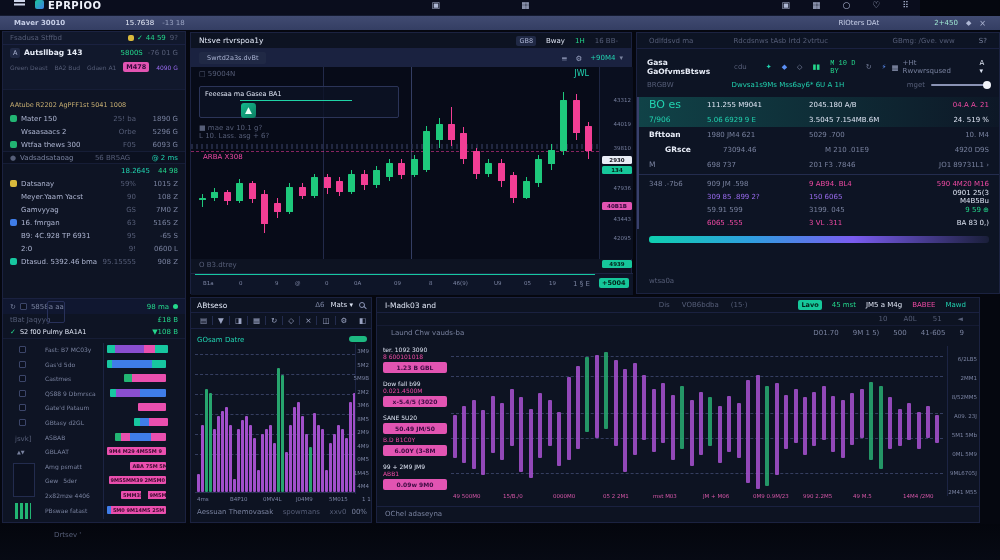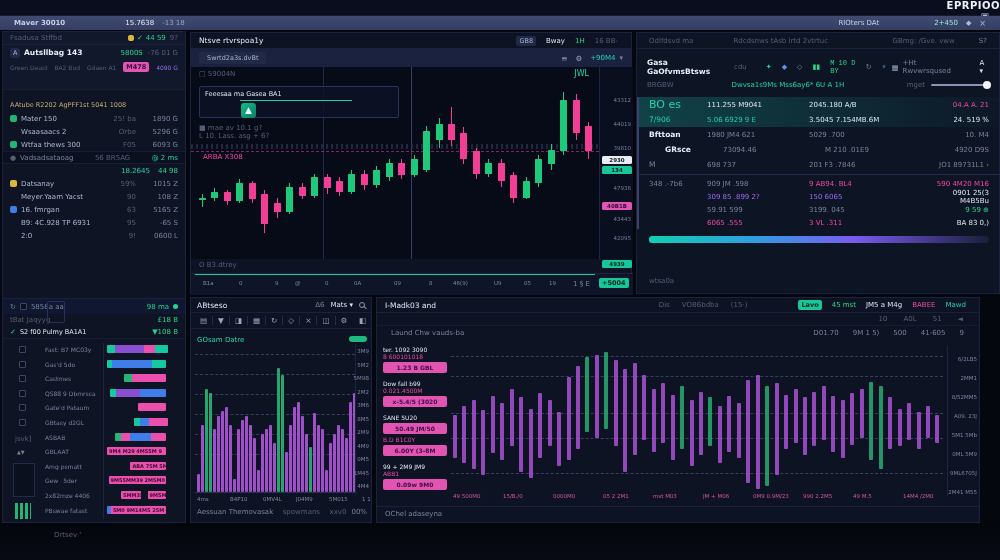--- a/index.html
+++ b/index.html
@@ -13,21 +13,21 @@
   
   .t-gray{color:#79829f}.t-dgray{color:#565e78}.t-white{color:#dfe5f4}.t-whiteb{color:#e8edf8;font-weight:bold}
   .t-green{color:#24d78c}.t-teal{color:#21d3b0}.t-pink{color:#f04aa4}.t-purple{color:#9a6cf0}
   .t-blue{color:#5b8ff5}.t-tan{color:#c6ae72}
   .badge { display:inline-block; border-radius:2px; padding:1px 3px; font-size:6.5px; line-height:8px; }
   .b-pink{background:#e254b2;color:#37083d;font-weight:bold}
   .b-teal{background:#16c79a;color:#03231b;font-weight:bold}
   .b-white{background:#e9edf6;color:#14161f;font-weight:bold}
   .b-dark{background:#202945;color:#aab3d2}
   
-  .topbar{position:absolute;left:0;top:0;width:1000px;height:16px;background:#0a0d1d;display:flex;align-items:flex-end;border-bottom:1px solid #141a30;flex-direction:column;}
+  .topbar{position:absolute;left:0;top:0;width:920px;height:16px;background:#0a0d1d;display:flex;align-items:flex-start;border-bottom:1px solid #141a30;}
   .burger{width:11px;height:1.6px;background:#cfd6ec;box-shadow:0 3.5px 0 #cfd6ec,0 -3.5px 0 #cfd6ec;margin:0 10px 0 14px;}
   .brand{font-size:10px;font-weight:bold;color:#eef1fa;letter-spacing:.5px;}
   .logo-ic{width:9px;height:9px;background:linear-gradient(135deg,#19c79b,#3f7de8);border-radius:2px;margin-right:4px;}
   .tb-ic{color:#aeb7d4;font-size:9px;margin:0 11px;cursor:pointer;}
   .subbar{position:absolute;left:0;top:16px;width:1000px;height:14px;background:linear-gradient(180deg,#414b72,#343e63);display:flex;align-items:center;font-size:7px;color:#c7cfe8;}
   
   .side-sec{border-bottom:1px solid #161d36;}
   .chkbx{width:7px;height:7px;border:1px solid #3b4569;border-radius:1px;background:#0b101f;}
   .icsq{width:8px;height:8px;border-radius:2px;display:inline-block;}
   .wl-row{display:flex;align-items:center;height:13px;padding:0 7px;}
@@ -171,36 +171,48 @@
             <span class="t-dgray" style="margin-right: 8px;">59%</span>
             <span class="t-gray" style="width: 34px; text-align: right;">1015 Z</span>
           </div>
           <div class="wl-row">
             <span class="icsq" style="background: transparent; width: 7px; height: 7px;"></span>
             <span class="lb">Meyer.Yaam Yacst</span>
             <span class="t-dgray" style="margin-right: 8px;">90</span>
             <span class="t-gray" style="width: 34px; text-align: right;">108 Z</span>
           </div>
           <div class="wl-row">
+            <span class="icsq" style="background: transparent; width: 7px; height: 7px;"></span>
+            <span class="lb">Gamvyyag</span>
+            <span class="t-dgray" style="margin-right: 8px;">GS</span>
+            <span class="t-gray" style="width: 34px; text-align: right;">7M0 Z</span>
+          </div>
+          <div class="wl-row">
             <span class="icsq" style="background: rgb(63, 125, 232); width: 7px; height: 7px;"></span>
             <span class="lb">16. fmrgan</span>
             <span class="t-dgray" style="margin-right: 8px;">63</span>
             <span class="t-gray" style="width: 34px; text-align: right;">5165 Z</span>
           </div>
           <div class="wl-row">
             <span class="icsq" style="background: transparent; width: 7px; height: 7px;"></span>
             <span class="lb">B9: 4C.928 TP 6931</span>
             <span class="t-dgray" style="margin-right: 8px;">95</span>
             <span class="t-gray" style="width: 34px; text-align: right;">-65 S</span>
           </div>
           <div class="wl-row">
             <span class="icsq" style="background: transparent; width: 7px; height: 7px;"></span>
             <span class="lb">2:0</span>
             <span class="t-dgray" style="margin-right: 8px;">9!</span>
             <span class="t-gray" style="width: 34px; text-align: right;">0600 L</span>
+          </div>
+          <div class="wl-row">
+            <span class="icsq" style="background: rgb(23, 199, 160); width: 7px; height: 7px;"></span>
+            <span class="lb">Dtasud. 5392.46 bma</span>
+            <span class="t-dgray" style="margin-right: 8px;">95.15555</span>
+            <span class="t-gray" style="width: 34px; text-align: right;">908 Z</span>
           </div>
         </div>
     </div>
 
     <div class="abs" style="left:0;top:266px;width:182px;height:224px;border-top:1px solid #1a2140">
       <div class="row sp" style="height:15px;padding:0 7px;background:#101730">
         <span class="row">
           <span class="t-gray">↻</span>
           <span class="chkbx" style="margin:0 4px"></span>
           <span class="t-gray">5858a aa</span>

